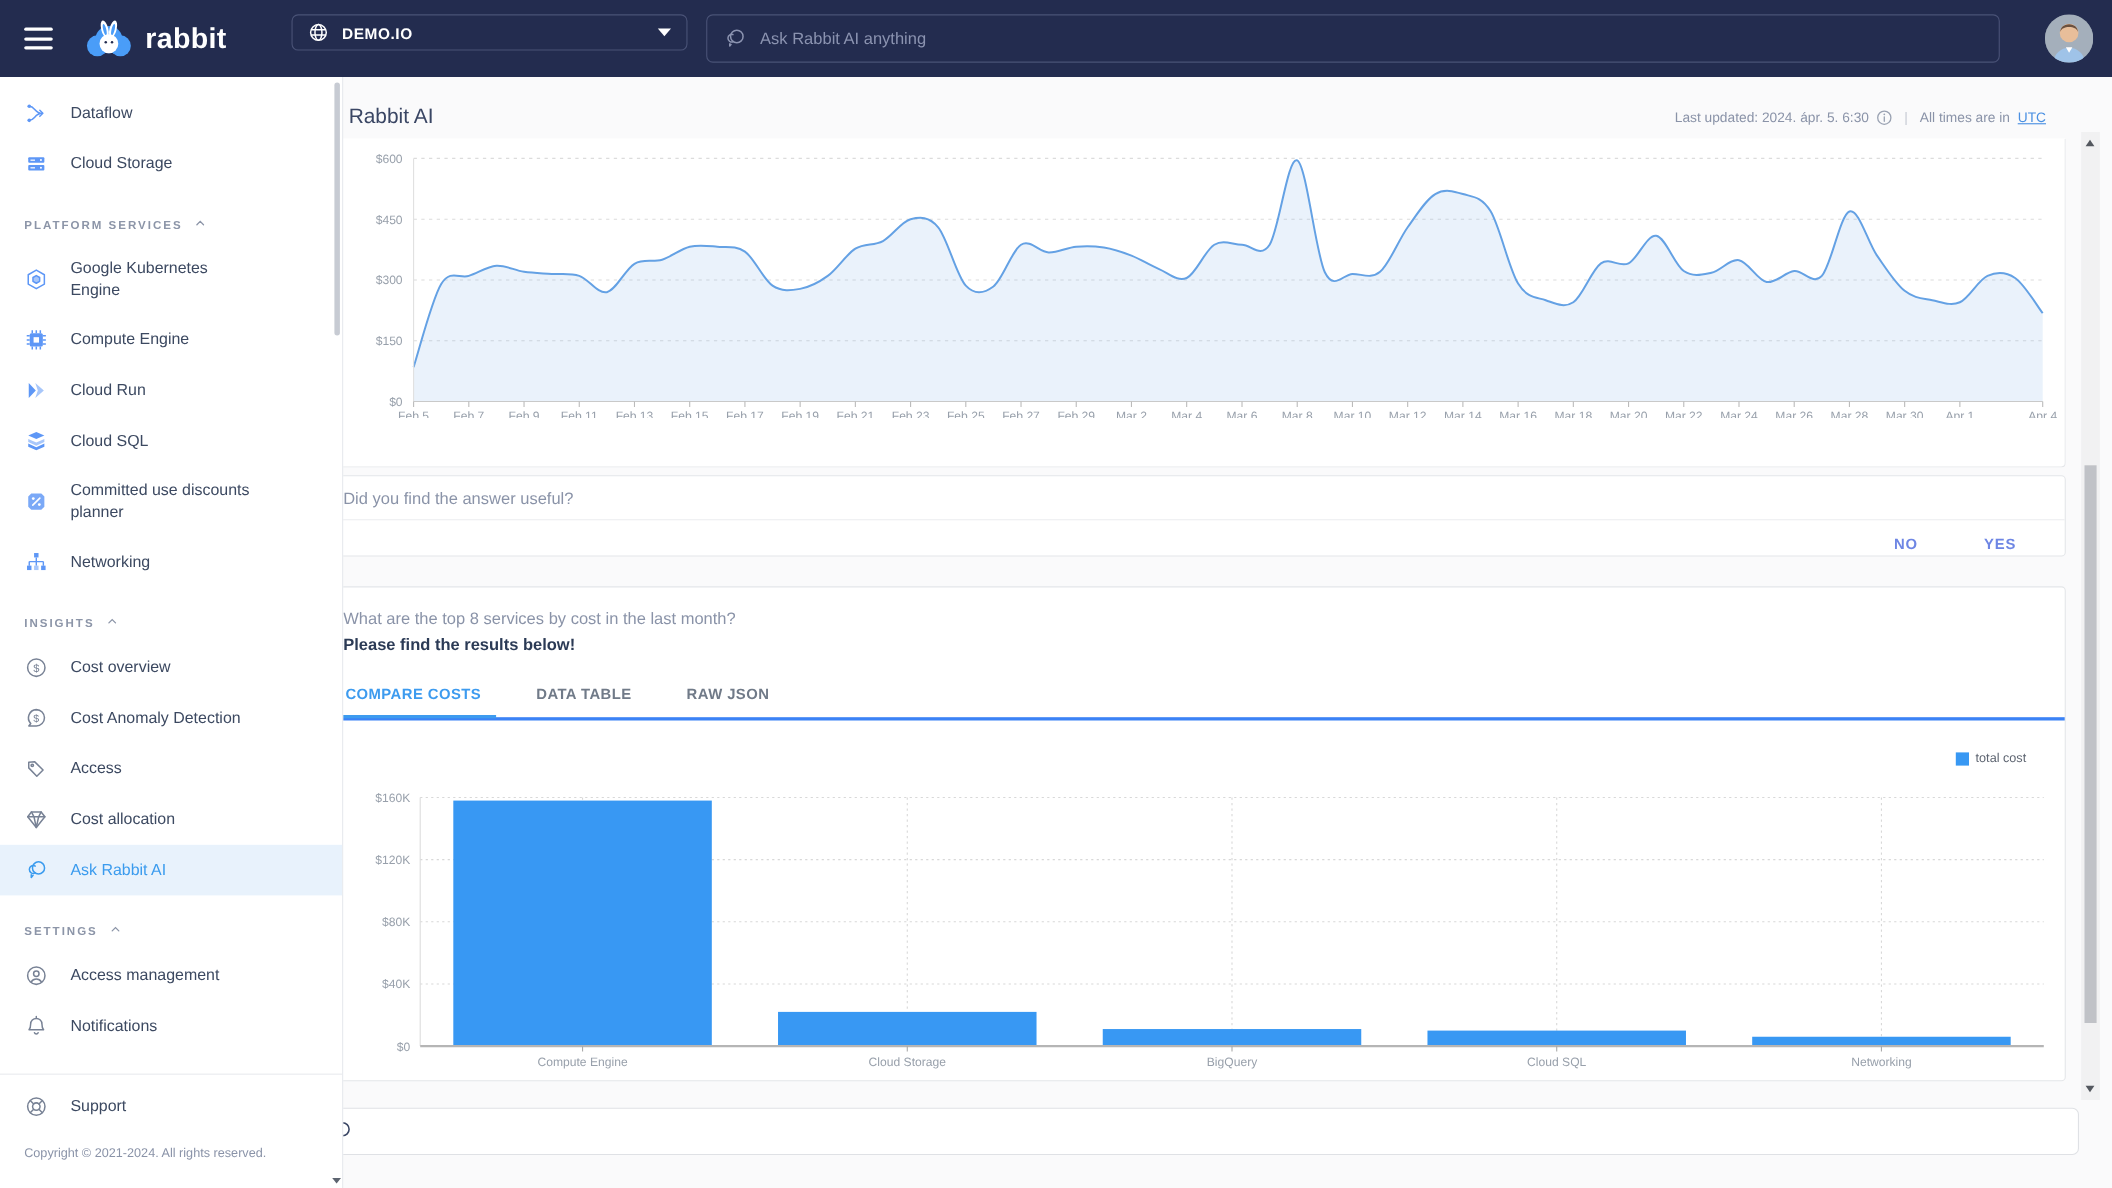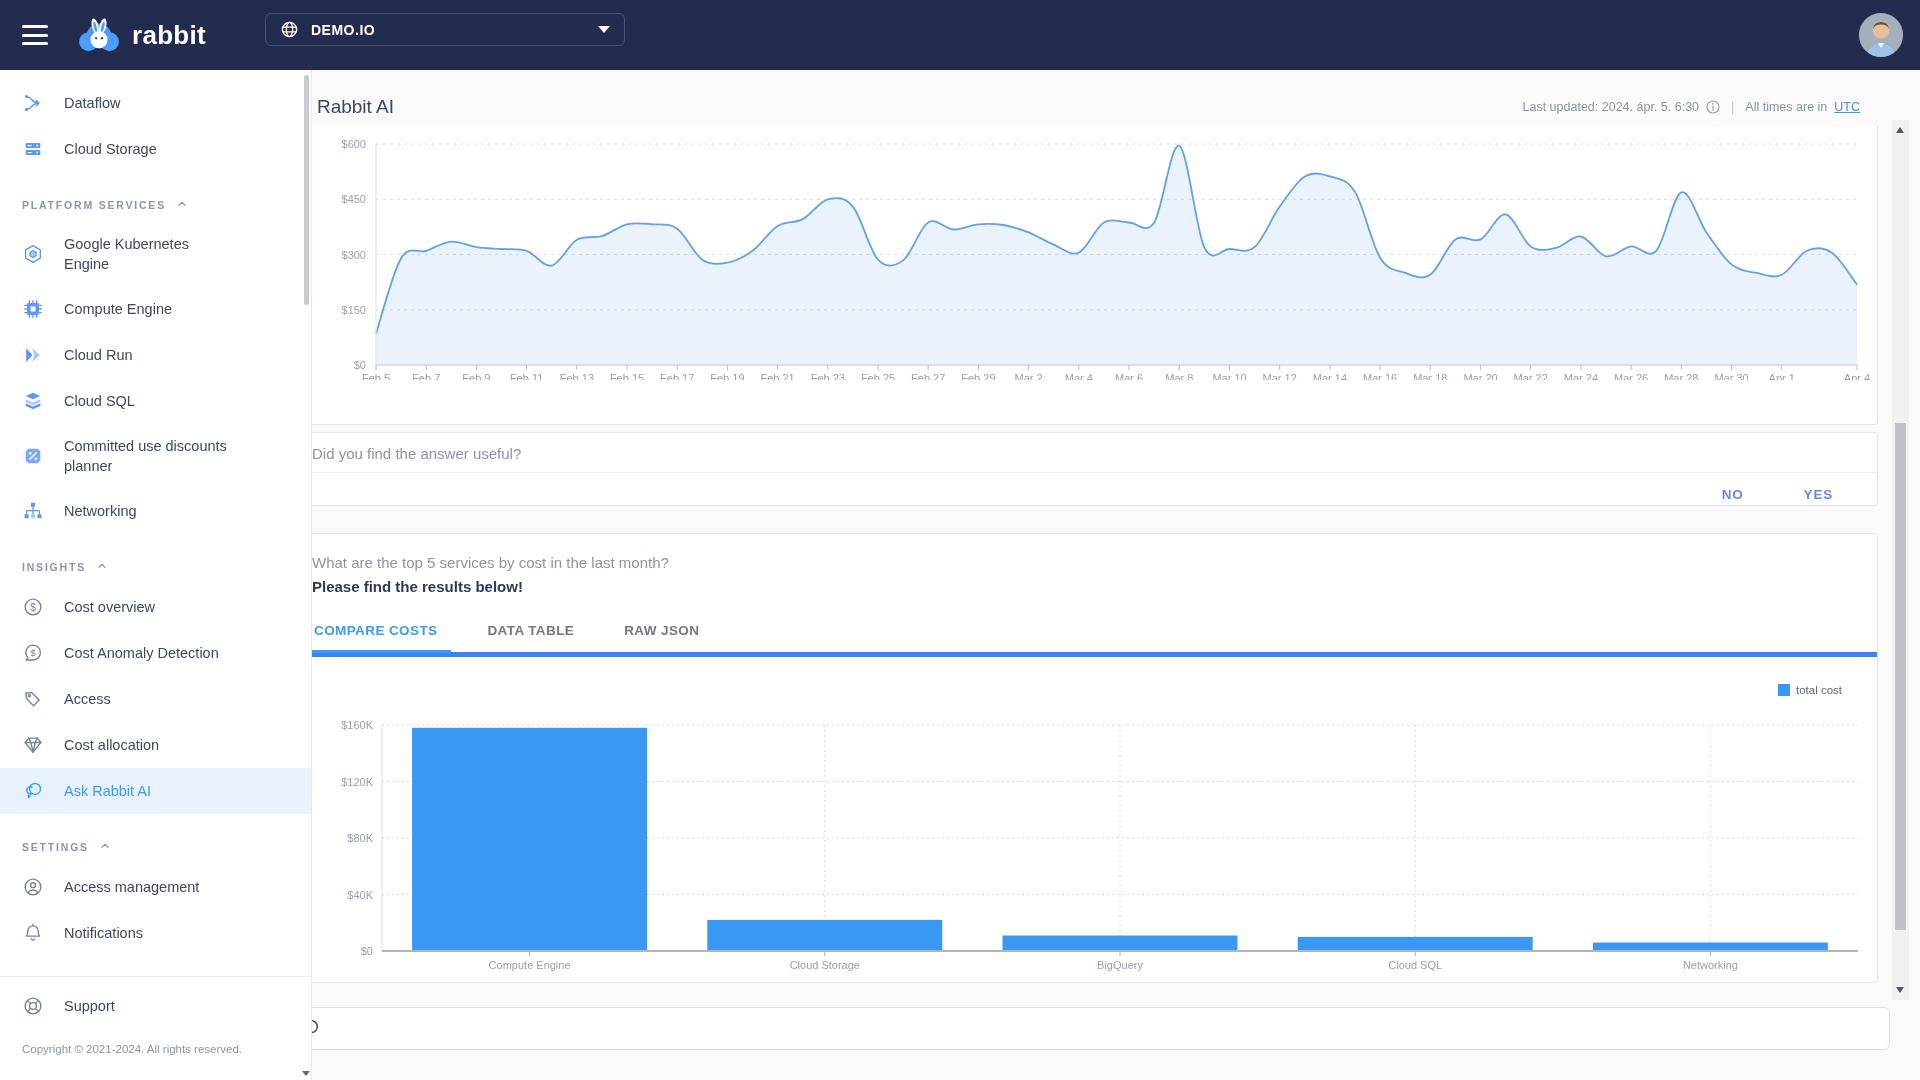--- a/index.html
+++ b/index.html
@@ -66,21 +66,21 @@
   .card-feedback { top:362px; height:74px; }
   .fb-prompt { padding:12px 16px 0; font-size:15px; color:#8A93A8; }
   .fb-divider { border-top:1px solid #EDEEF0; margin-top:10px; }
   .fb-actions { display:flex; justify-content:flex-end; align-items:center; gap:52px; padding:8px 40px 0 0; }
   .fb-btn { background:none; border:none; font-family:inherit; font-size:13.5px; font-weight:700;
     letter-spacing:.8px; color:#6E86E4; cursor:pointer; padding:6px 4px; }
 
   .card-question { top:463px; height:450px; }
   .q-text { padding:20px 16px 0; font-size:15px; color:#8A93A8; }
   .q-intro { padding:7px 16px 0; font-size:15px; font-weight:700; color:#2B3A55; }
-  .tabs { display:flex; margin-top:16px; padding-left:4px; border-bottom:5px solid #3b82f6; }
+  .tabs { display:flex; margin-top:16px; padding-left:4px; border-bottom:3px solid #3b82f6; }
   .tab { padding:12px 14px; font-size:13.5px; font-weight:600; letter-spacing:.4px;
     color:#707A88; cursor:pointer; margin-right:22px; border-bottom:3px solid transparent; margin-bottom:-1px; }
   .tab.active { color:#3D9BEF; border-bottom-color:#3D9BEF; }
   .legend { position:absolute; right:35px; top:150px; display:flex; align-items:center; gap:6px; }
   .legend-swatch { width:12px; height:12px; background:#3898F3; }
   .legend-label { font-size:11.5px; color:#5F6672; }
   .bar-wrap { position:absolute; left:16px; top:172px; }
 
   
   .chat-input { position:absolute; left:25px; top:937px; width:1605px; height:43px; background:#fff;
@@ -124,20 +124,28 @@
     <span class="brand-name">rabbit</span>
   </div>
   <div class="org-select">
     <svg class="globe" viewBox="0 0 24 24" fill="none" stroke="#fff" stroke-width="1.7">
       <circle cx="12" cy="12" r="9"></circle>
         <ellipse cx="12" cy="12" rx="4" ry="9"></ellipse>
         <path d="M3.5 9h17M3.5 15h17"></path>
     </svg>
     <span class="org-value">DEMO.IO</span>
     <span class="caret-down"></span>
+  </div>
+  <div class="ask-box">
+    <svg viewBox="0 0 24 24" fill="none" stroke="#8B93B0" stroke-width="1.5">
+      <circle cx="14" cy="10" r="6.2"></circle>
+      <path d="M10.5 15.2a3.8 3.8 0 1 1 .2-6.9"></path>
+      <path d="M8.6 17.5L7 19.4v-2.6" stroke-linejoin="round"></path>
+    </svg>
+    <input type="text" placeholder="Ask Rabbit AI anything" style="">
   </div>
   <div class="avatar">
     <svg viewBox="0 0 44 44">
       <rect width="44" height="44" fill="#8F9BA8"></rect>
       <rect width="44" height="44" fill="#B9C4CE" opacity=".5"></rect>
       <circle cx="22" cy="17" r="8.5" fill="#E8BE9A"></circle>
       <path d="M22 9c-5 0-8 3.4-8 7 1-3 4-4.4 8-4.4s7 1.4 8 4.4c0-3.6-3-7-8-7z" fill="#6B5140"></path>
       <path d="M8 44c0-8 6.5-13.5 14-13.5S36 36 36 44z" fill="#9FC3E8"></path>
       <path d="M19 30h6l-3 5z" fill="#fff"></path>
     </svg>
@@ -431,21 +439,21 @@
   <section class="card card-feedback">
     <p class="fb-prompt">Did you find the answer useful?</p>
     <div class="fb-divider"></div>
     <div class="fb-actions">
       <button class="fb-btn">NO</button>
       <button class="fb-btn">YES</button>
     </div>
   </section>
 
   <section class="card card-question">
-    <p class="q-text">What are the top 5 services by cost in the last month?</p>
+    <p class="q-text">What are the top 8 services by cost in the last month?</p>
     <p class="q-intro">Please find the results below!</p>
     <div class="tabs" id="tabs">
         <span class="tab active">COMPARE COSTS</span>
         <span class="tab">DATA TABLE</span>
         <span class="tab">RAW JSON</span>
       </div>
     <div class="legend">
       <span class="legend-swatch"></span>
       <span class="legend-label">total cost</span>
     </div>

